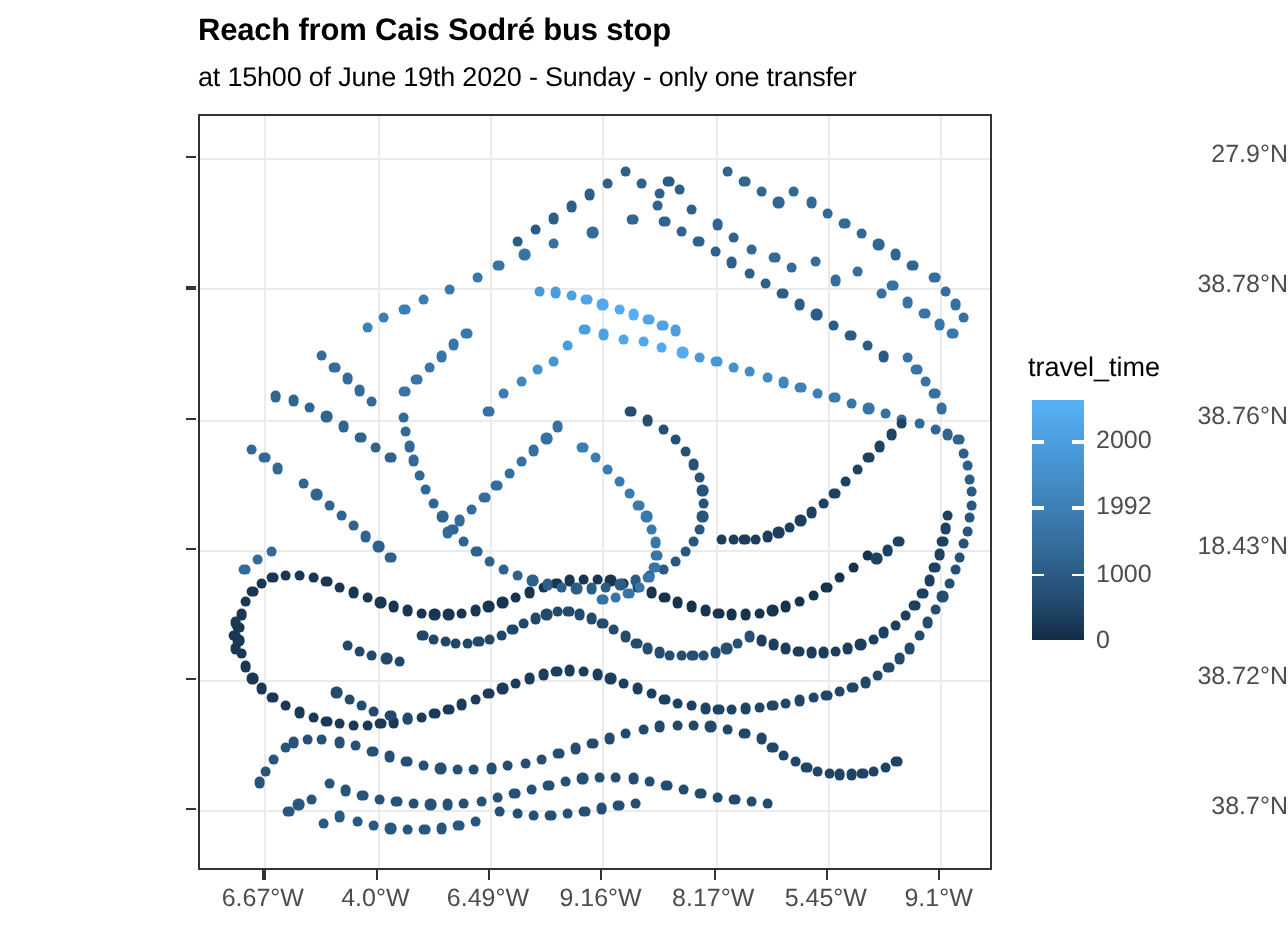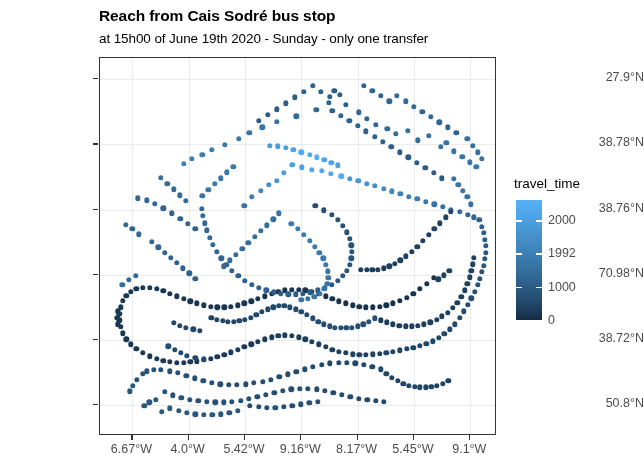--- a/index.html
+++ b/index.html
@@ -687,33 +687,33 @@
 </div>
 
 <div id="y-axis">
     <div class="tick-y" style="top: 78.2px;"></div>
     <div class="lab-y" style="top: 70.2px;">27.9°N</div>
     <div class="tick-y" style="top: 143.4px;"></div>
     <div class="lab-y" style="top: 135.4px;">38.78°N</div>
     <div class="tick-y" style="top: 208.5px;"></div>
     <div class="lab-y" style="top: 200.5px;">38.76°N</div>
     <div class="tick-y" style="top: 273.7px;"></div>
-    <div class="lab-y" style="top: 265.7px;">70.98°N</div>
+    <div class="lab-y" style="top: 265.7px;">18.43°N</div>
     <div class="tick-y" style="top: 338.9px;"></div>
     <div class="lab-y" style="top: 330.9px;">38.72°N</div>
     <div class="tick-y" style="top: 404px;"></div>
-    <div class="lab-y" style="top: 396px;">50.8°N</div>
+    <div class="lab-y" style="top: 396px;">38.7°N</div>
   </div>
 <div id="x-axis">
     <div class="tick-x" style="left: 131.4px;"></div>
     <div class="lab-x" style="left: 131.4px;">6.67°W</div>
     <div class="tick-x" style="left: 187.7px;"></div>
     <div class="lab-x" style="left: 187.7px;">4.0°W</div>
     <div class="tick-x" style="left: 244px;"></div>
-    <div class="lab-x" style="left: 244px;">5.42°W</div>
+    <div class="lab-x" style="left: 244px;">6.49°W</div>
     <div class="tick-x" style="left: 300.3px;"></div>
     <div class="lab-x" style="left: 300.3px;">9.16°W</div>
     <div class="tick-x" style="left: 356.6px;"></div>
     <div class="lab-x" style="left: 356.6px;">8.17°W</div>
     <div class="tick-x" style="left: 412.9px;"></div>
     <div class="lab-x" style="left: 412.9px;">5.45°W</div>
     <div class="tick-x" style="left: 469.3px;"></div>
     <div class="lab-x" style="left: 469.3px;">9.1°W</div>
   </div>
 

